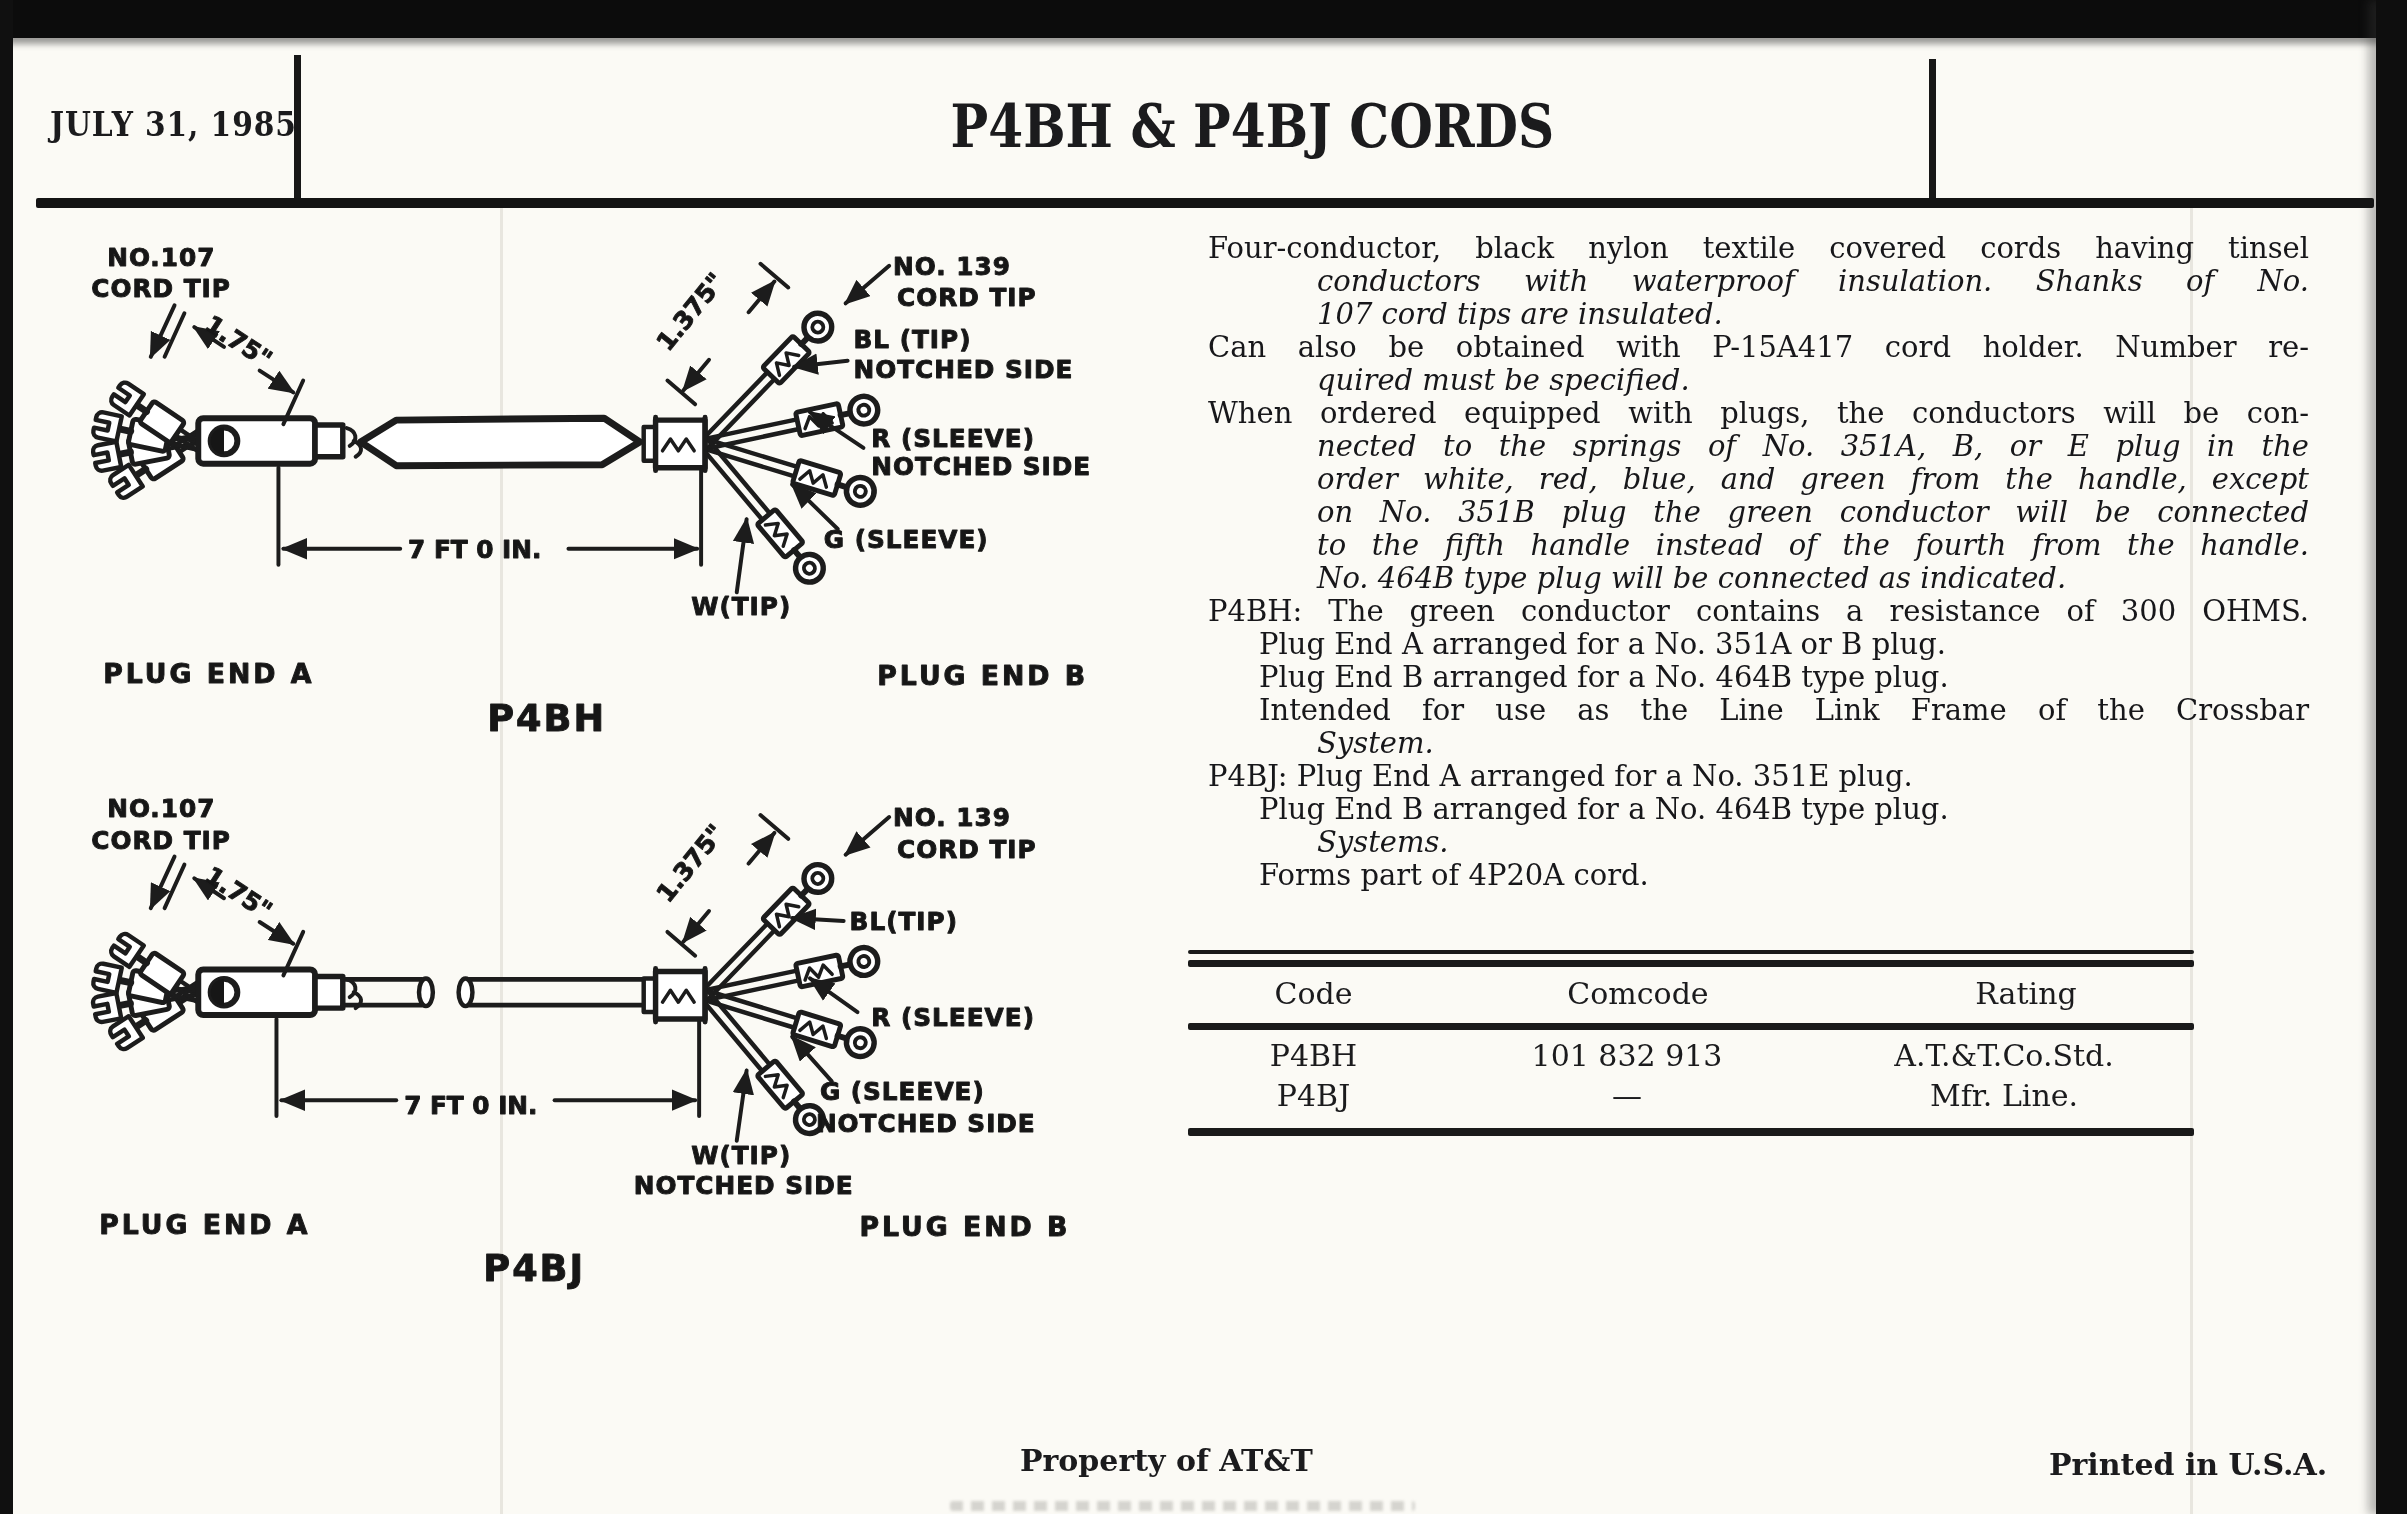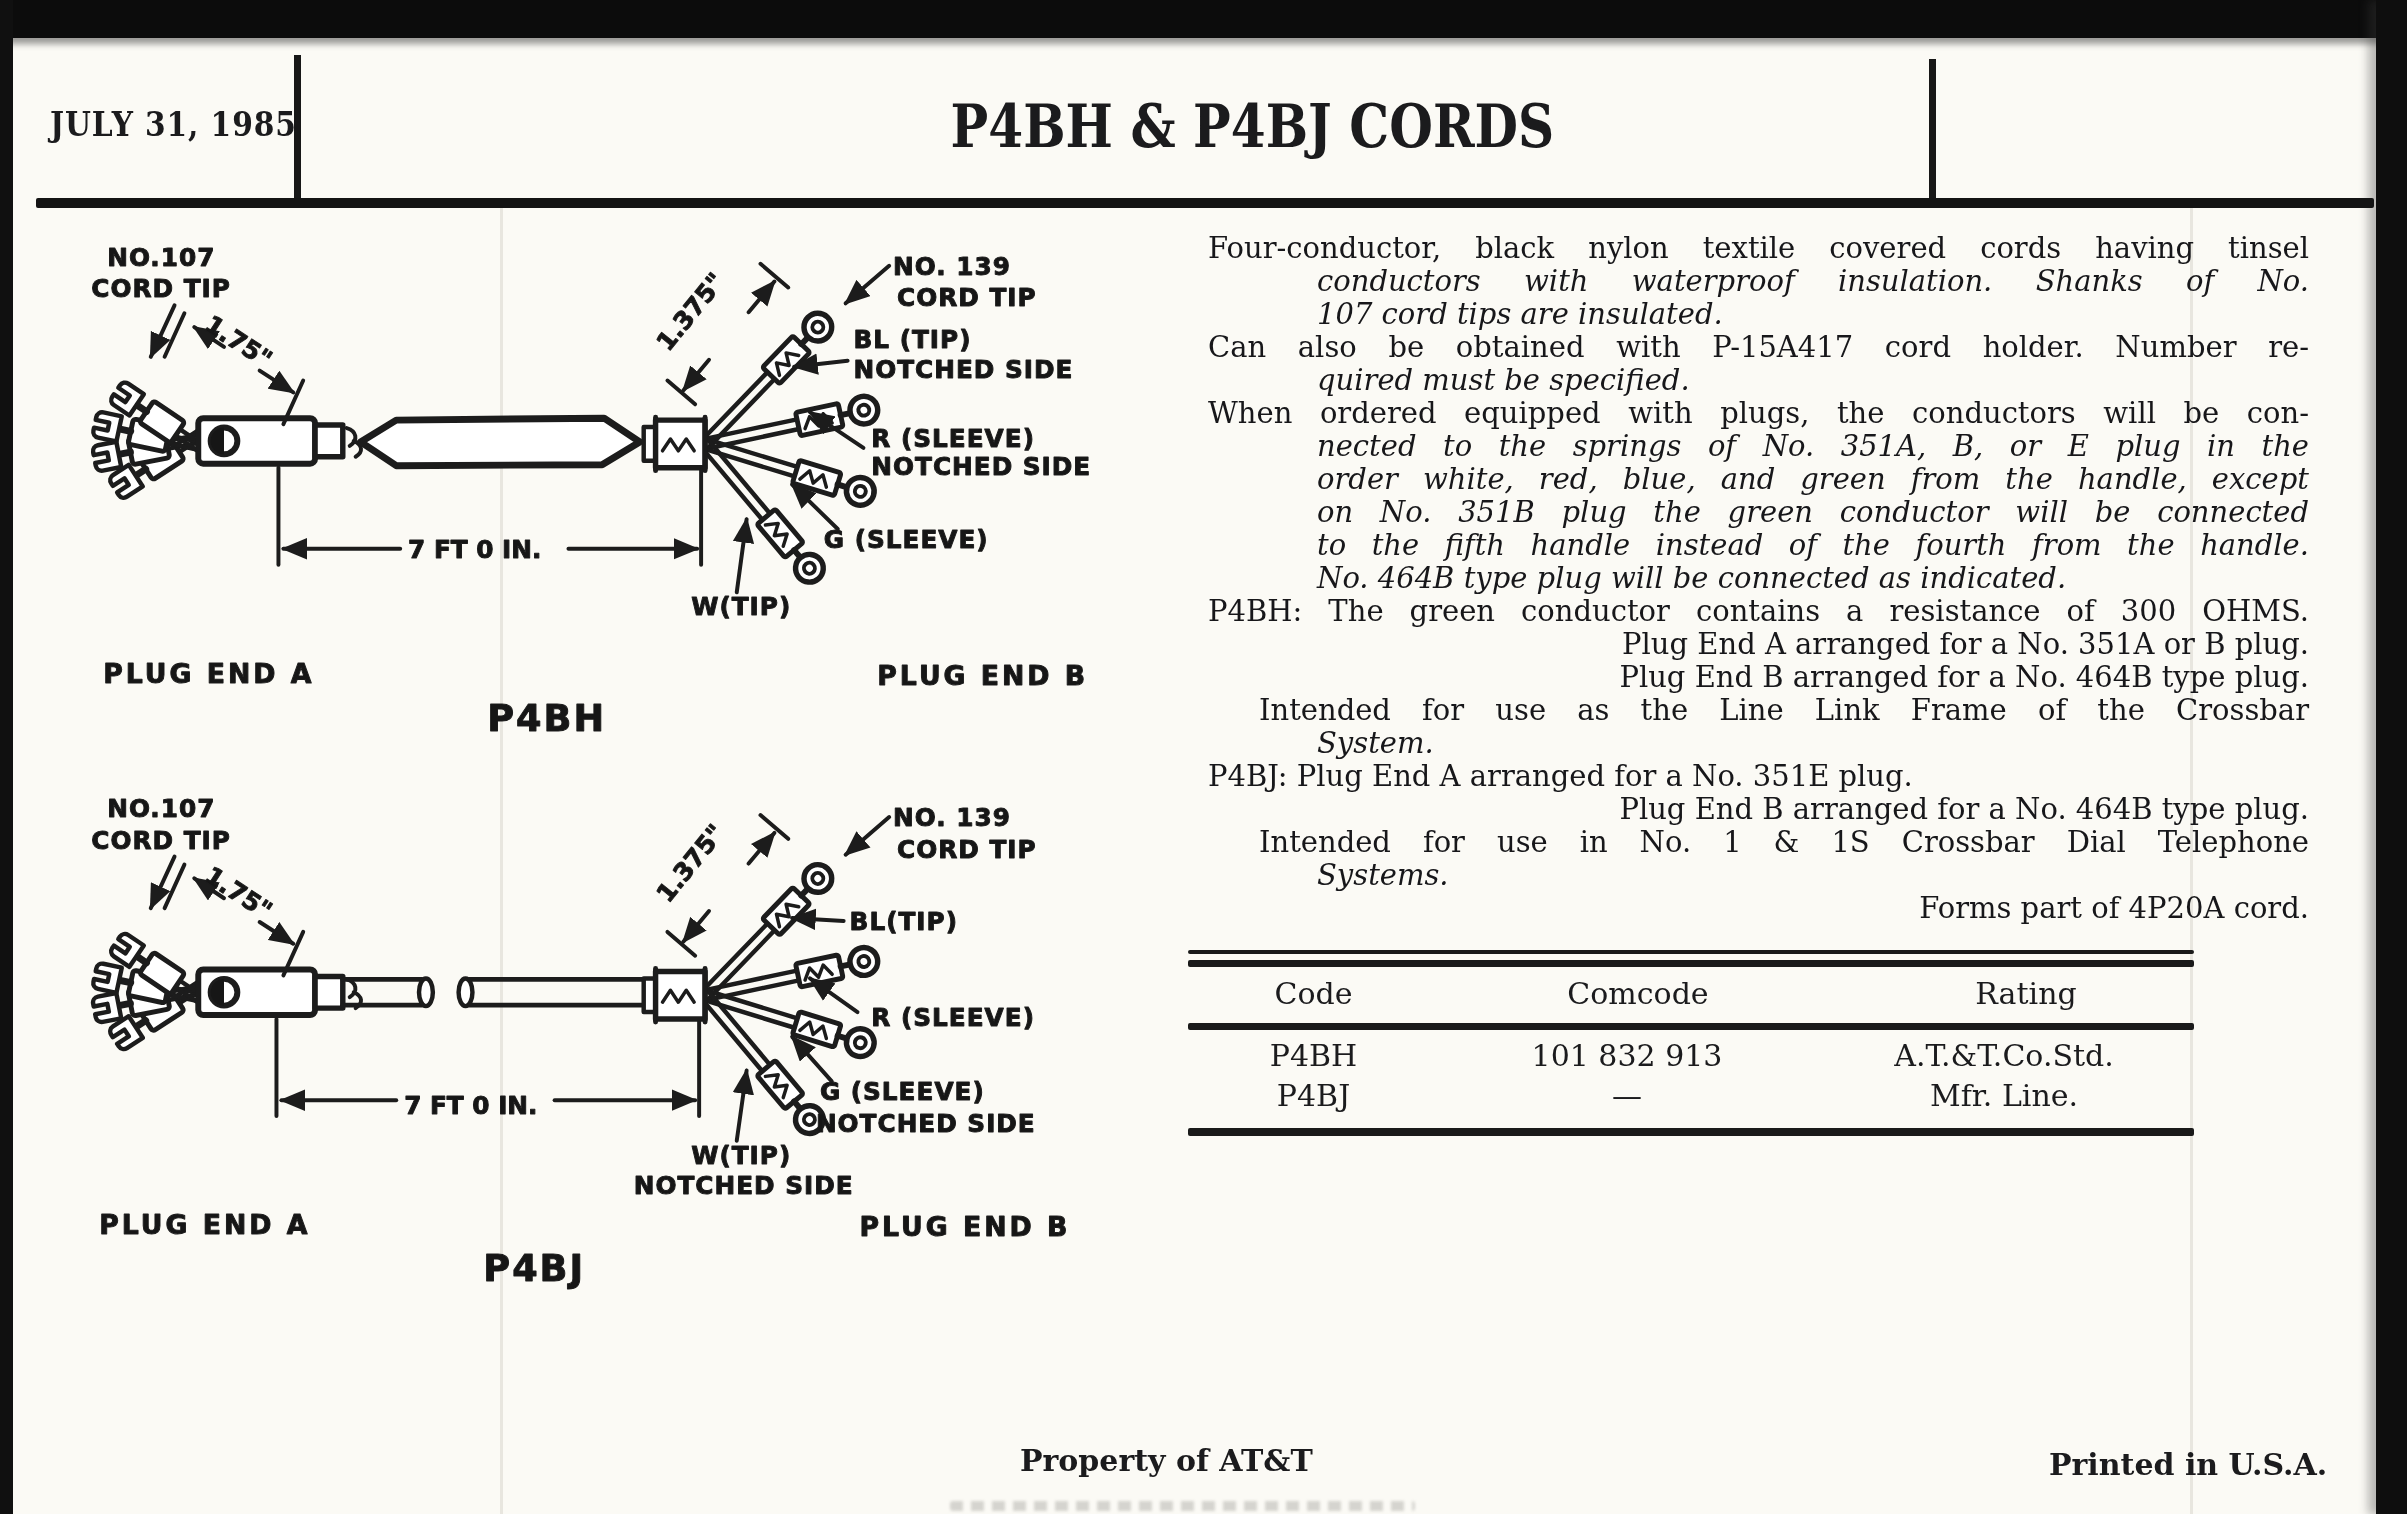--- a/index.html
+++ b/index.html
@@ -16,21 +16,21 @@
   .hdr-div{width:7px;background:#171717;}
   .hdr-div.d1{left:294px;top:55px;height:147px;}
   .hdr-div.d2{left:1929px;top:59px;height:147px;}
   .hdr-title{left:906px;top:97px;width:594px;text-align:center;font-size:59px;font-weight:bold;line-height:59px;transform:scaleX(.85);white-space:nowrap;}
   .hdr-ratings{left:1960px;top:87px;width:337px;text-align:center;font-size:34px;font-weight:bold;line-height:42px;}
   .hdr-rule{left:36px;top:198px;width:2338px;height:10px;background:#141414;border-radius:2px;}
   
   .desc{left:1208px;top:232px;width:1101px;font-size:29px;line-height:33px;color:#17171a;}
   .dl{text-align:left;}
   .dl.j{text-align:justify;text-align-last:justify;}
-  .dl.i1{margin-left:51px;text-align:right;}
+  .dl.i1{margin-left:51px;}
   .dl.i2{margin-left:109px;font-style:italic;}
   
   .tbl{left:1188px;top:948px;width:1006px;height:203px;}
   .trule{position:absolute;left:0;width:1006px;background:#1a1a1a;border-radius:2px;}
   .trule.t1{top:2px;height:4px;}
   .trule.t2{top:12px;height:7px;}
   .trule.mid{top:75px;height:7px;}
   .trule.bot{top:180px;height:8px;}
   .trow{position:absolute;left:0;width:1006px;display:grid;grid-template-columns:251px 376px 378px;text-align:center;font-size:30px;}
   .trow.head{top:28px;gap:11px;}
@@ -78,21 +78,20 @@
     <div class="dl j i2">on No. 351B plug the green conductor will be connected</div>
     <div class="dl j i2">to the fifth handle instead of the fourth from the handle.</div>
     <div class="dl i2">No. 464B type plug will be connected as indicated.</div>
     <div class="dl j">P4BH: The green conductor contains a resistance of 300 OHMS.</div>
     <div class="dl i1">Plug End A arranged for a No. 351A or B plug.</div>
     <div class="dl i1">Plug End B arranged for a No. 464B type plug.</div>
     <div class="dl j i1">Intended for use as the Line Link Frame of the Crossbar</div>
     <div class="dl i2">System.</div>
     <div class="dl">P4BJ: Plug End A arranged for a No. 351E plug.</div>
     <div class="dl i1">Plug End B arranged for a No. 464B type plug.</div>
-    <div class="dl j i1">Intended for use in No. 1 &amp; 1S Crossbar Dial Telephone</div>
     <div class="dl i2">Systems.</div>
     <div class="dl i1">Forms part of 4P20A cord.</div>
   </div>
 
   <div class="abs tbl">
     <div class="trule t1"></div>
     <div class="trule t2"></div>
     <div class="trow head">
       <div>Code</div>
       <div>Comcode</div>

